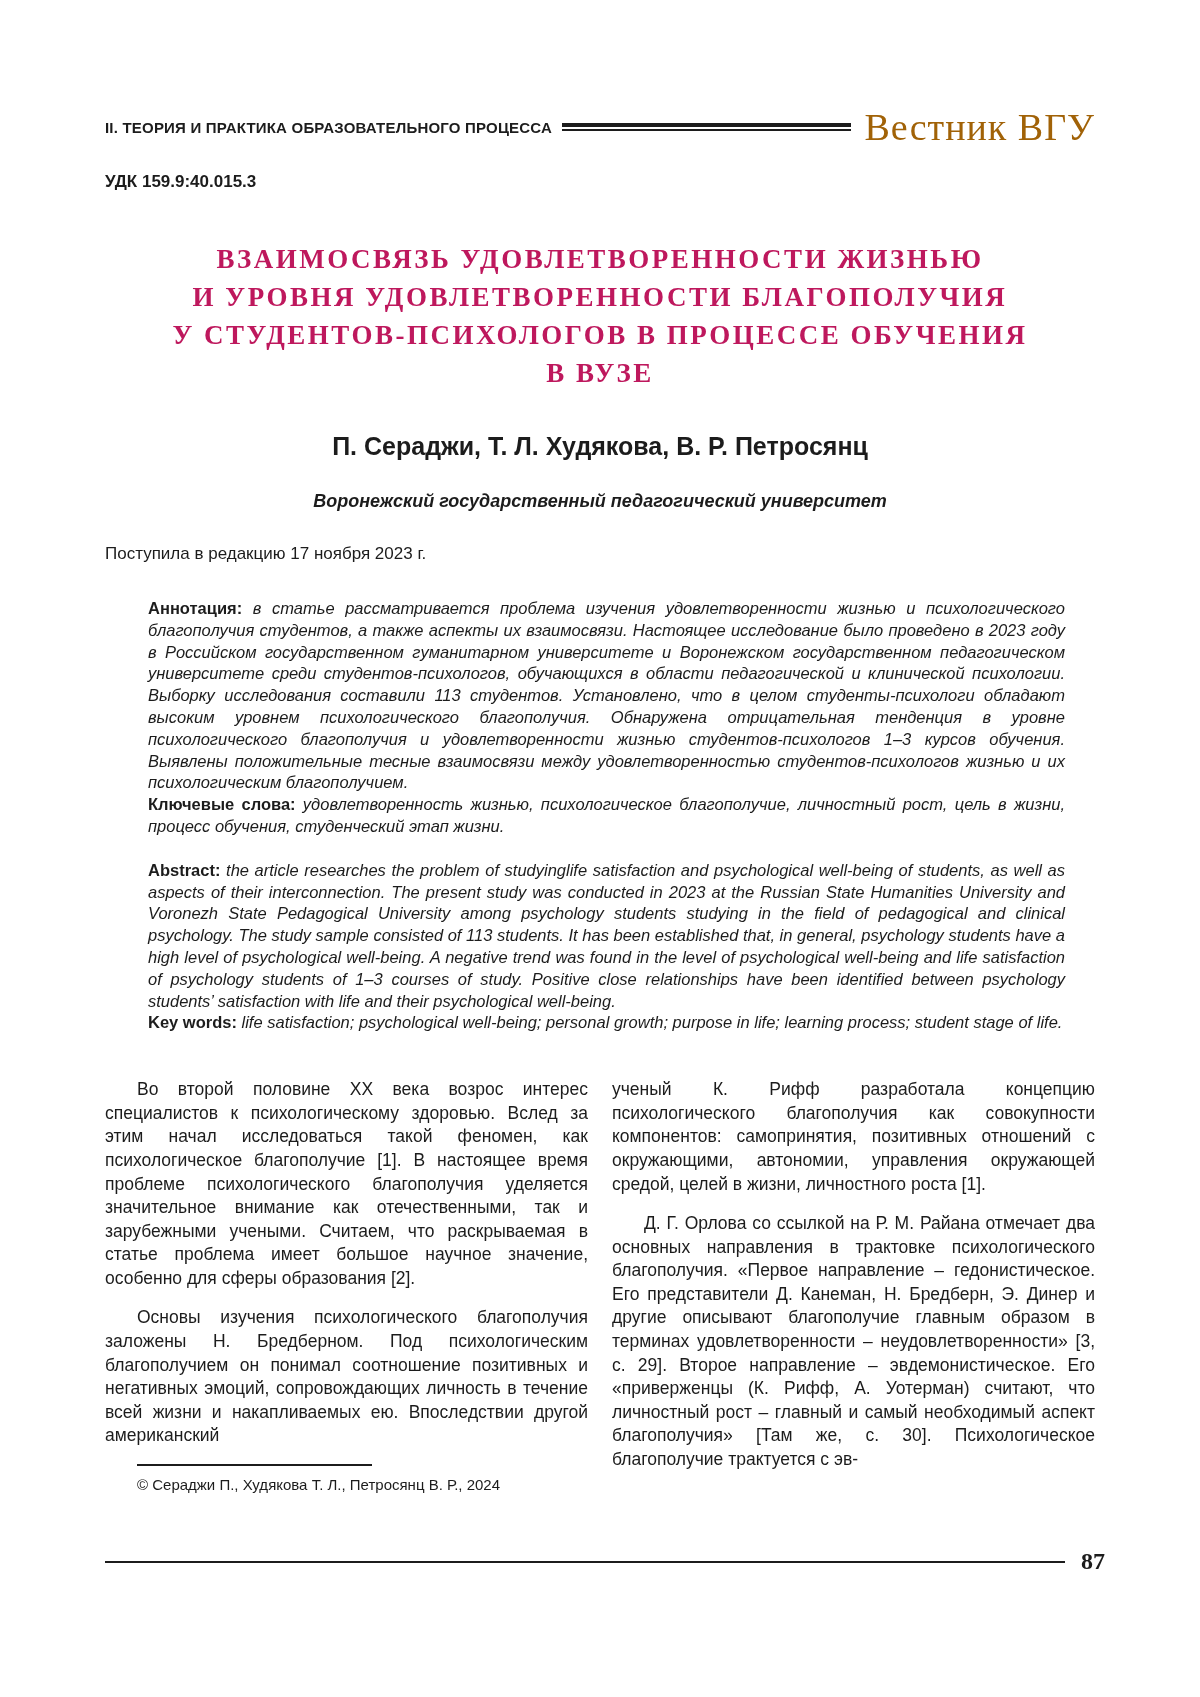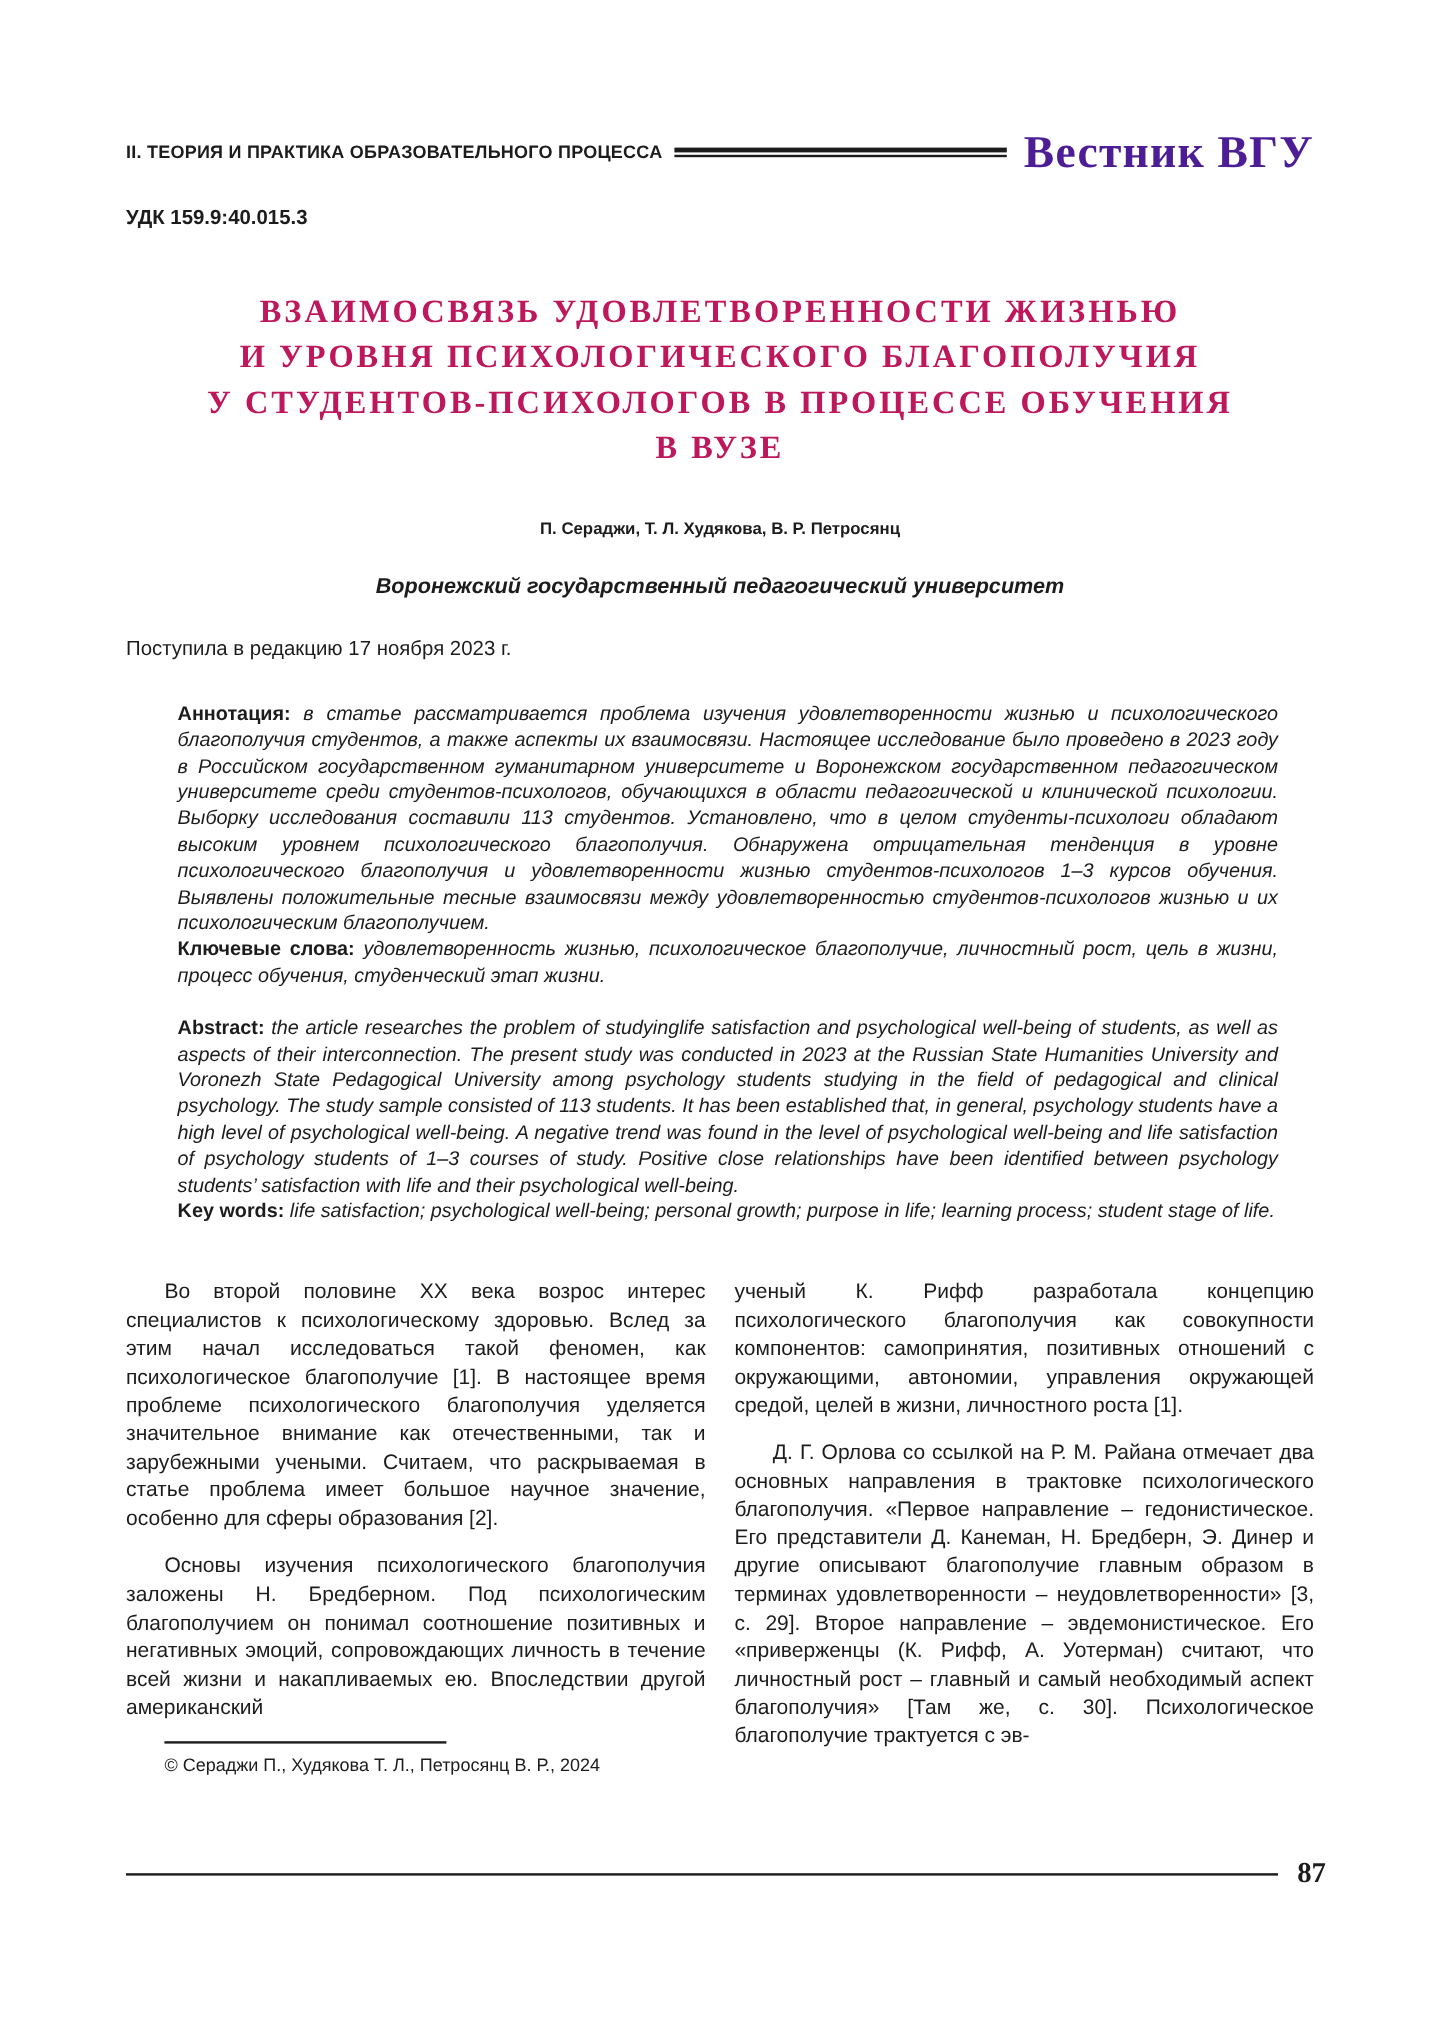--- a/index.html
+++ b/index.html
@@ -30,23 +30,23 @@
   }
   .header-rule {
     flex: 1;
     height: 8px;
     margin: 0 14px 0 10px;
     border-top: 4px solid #1c1c1c;
     border-bottom: 2px solid #1c1c1c;
   }
   .header-logo {
     font-family: "Liberation Serif", serif;
-    font-weight: bold;
+    font-weight: normal;
     font-size: 38px;
-    color: #4c1d95;
+    color: #a16207;
     letter-spacing: 1px;
     white-space: nowrap;
     line-height: 1;
   }
 
   .udk {
     margin-top: 26px;
     font-size: 17px;
     font-weight: bold;
   }
@@ -59,21 +59,21 @@
     font-weight: bold;
     font-size: 27px;
     letter-spacing: 2.5px;
     line-height: 38px;
     color: #be185d;
   }
 
   .authors {
     margin-top: 40px;
     text-align: center;
-    font-size: 14px;
+    font-size: 25px;
     font-weight: bold;
   }
   .affiliation {
     margin-top: 30px;
     text-align: center;
     font-size: 18px;
     font-weight: bold;
     font-style: italic;
   }
   .received {
@@ -153,21 +153,21 @@
   <div class="header">
     <span class="header-section">II. ТЕОРИЯ И ПРАКТИКА ОБРАЗОВАТЕЛЬНОГО ПРОЦЕССА</span>
     <span class="header-rule"></span>
     <span class="header-logo">Вестник ВГУ</span>
   </div>
 
   <div class="udk">УДК 159.9:40.015.3</div>
 
   <div class="title">
     <div>ВЗАИМОСВЯЗЬ УДОВЛЕТВОРЕННОСТИ ЖИЗНЬЮ</div>
-    <div>И УРОВНЯ ПСИХОЛОГИЧЕСКОГО БЛАГОПОЛУЧИЯ</div>
+    <div>И УРОВНЯ УДОВЛЕТВОРЕННОСТИ БЛАГОПОЛУЧИЯ</div>
     <div>У СТУДЕНТОВ-ПСИХОЛОГОВ В ПРОЦЕССЕ ОБУЧЕНИЯ</div>
     <div>В ВУЗЕ</div>
   </div>
 
   <div class="authors">П. Сераджи, Т. Л. Худякова, В. Р. Петросянц</div>
 
   <div class="affiliation">Воронежский государственный педагогический университет</div>
 
   <div class="received">Поступила в редакцию 17 ноября 2023 г.</div>
 

